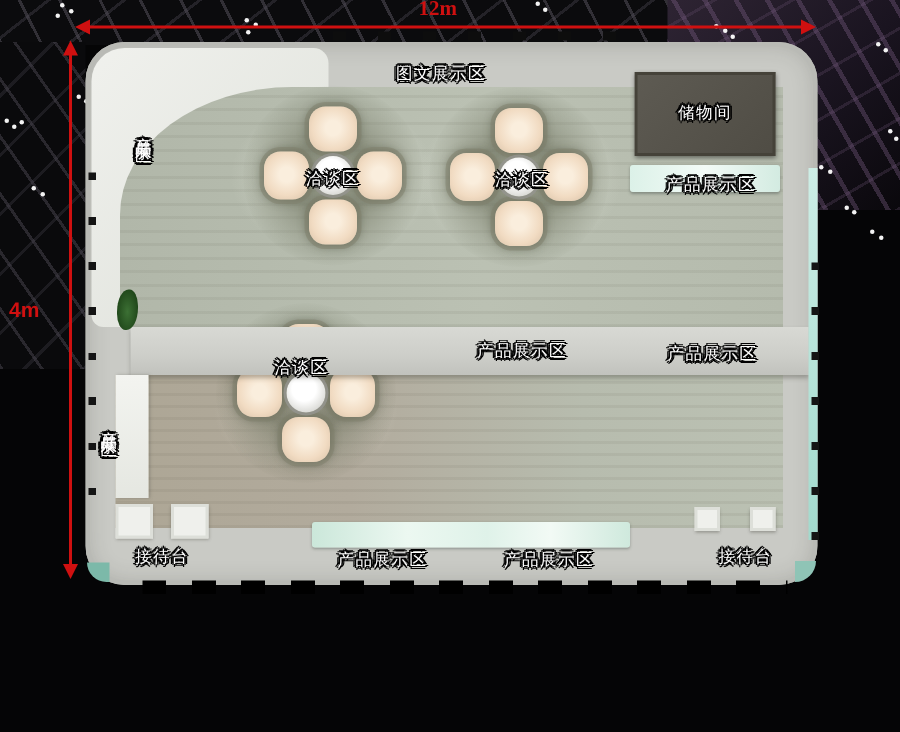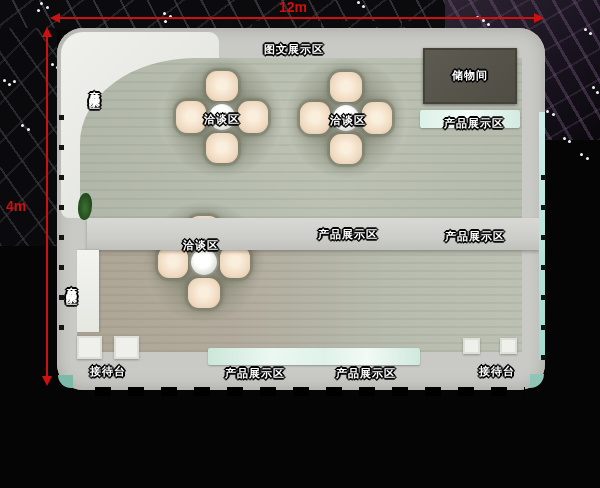--- a/index.html
+++ b/index.html
@@ -123,21 +123,21 @@
   .ticks-top { left:222px; top:21px; width:196px; height:6px;
     background:repeating-linear-gradient(90deg,#0d0d0d 0 9px, transparent 9px 30px); }
   .ticks-bottom { left:95px; top:387px; width:430px; height:9px;
     background:repeating-linear-gradient(90deg,#000 0 16px, transparent 16px 33px); }
   .ticks-left { left:59px; top:115px; width:5px; height:215px;
     background:repeating-linear-gradient(180deg,#141414 0 5px, transparent 5px 30px); }
   .ticks-right { left:541px; top:175px; width:5px; height:185px;
     background:repeating-linear-gradient(180deg,#141414 0 5px, transparent 5px 30px); }
   
   .lbl { position:absolute; transform:translate(-50%,-50%); z-index:8;
-    color:#fff; font-weight:bold; font-size:11px; letter-spacing:1px; white-space:nowrap;
+    color:#fff; font-weight:normal; font-size:11px; letter-spacing:1px; white-space:nowrap;
     text-shadow:-1px -1px 0 #000, 1px -1px 0 #000, -1px 1px 0 #000, 1px 1px 0 #000,
                 -2px 0 0 #000, 2px 0 0 #000, 0 -2px 0 #000, 0 2px 0 #000; }
   .lbl.v { writing-mode:vertical-rl; letter-spacing:2px; }
 </style>
 </head>
 <body>
 
 <div id="stage">
 
   <div class="truss truss-top"></div>
@@ -153,21 +153,21 @@
   <div class="lc" style="left:563px;top:137px;box-shadow:5px 3px #fff;"></div>
   <div class="lc" style="left:580px;top:153px;box-shadow:6px 4px #fff;"></div>
   <div class="lc" style="left:3px;top:79px;   box-shadow:5px 4px #fff,10px 1px #fff;"></div>
   <div class="lc" style="left:21px;top:124px; box-shadow:6px 4px #fff;"></div>
   <div class="lc" style="left:51px;top:63px;  box-shadow:5px 3px #fff;"></div>
   <div class="lc" style="left:592px;top:86px; box-shadow:4px 5px #fff;"></div>
 
   <div class="dim hline"></div>
   <div class="arrow arr-left"></div>
   <div class="arrow arr-right"></div>
-  <div class="dim-label" style="left:279px;top:-1px;">12m</div>
+  <div class="dim-label" style="left:279px;top:-1px;font-family:Liberation Serif, serif;">12m</div>
   <div class="dim vline"></div>
   <div class="arrow arr-up"></div>
   <div class="arrow arr-down"></div>
   <div class="dim-label" style="left:6px;top:198px;">4m</div>
 
   <div id="booth">
     <div class="white-panel"></div>
     <div class="floor-upper"></div>
     <div class="floor-lower"></div>
 

